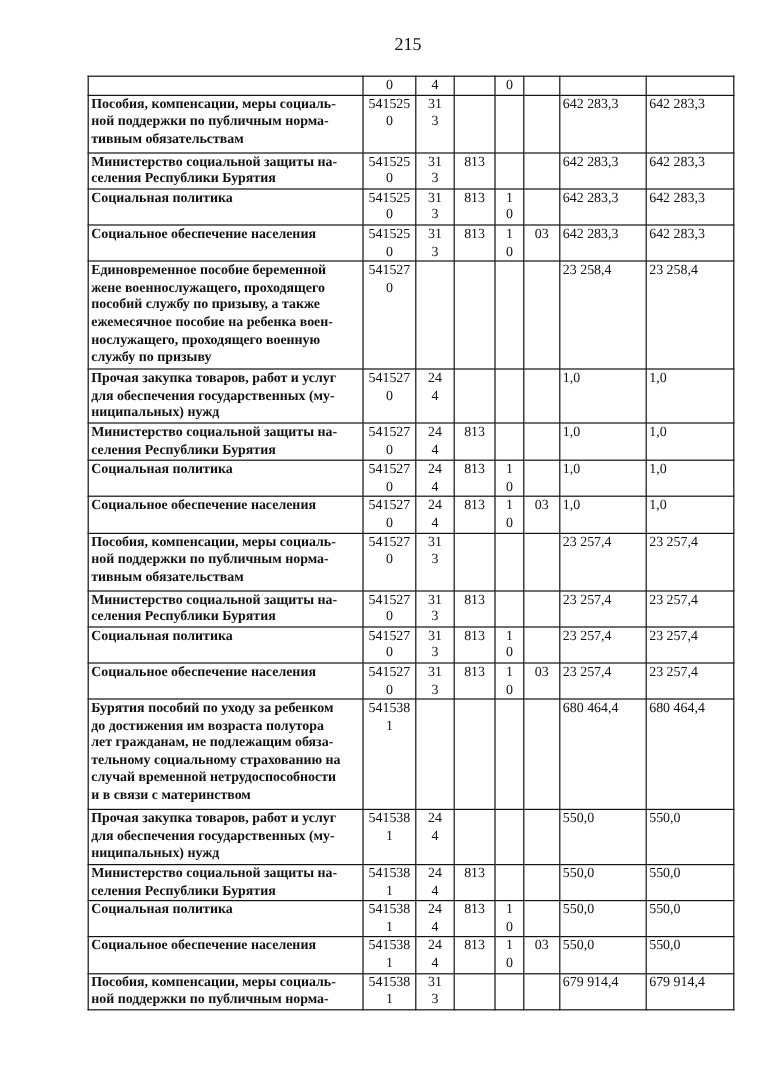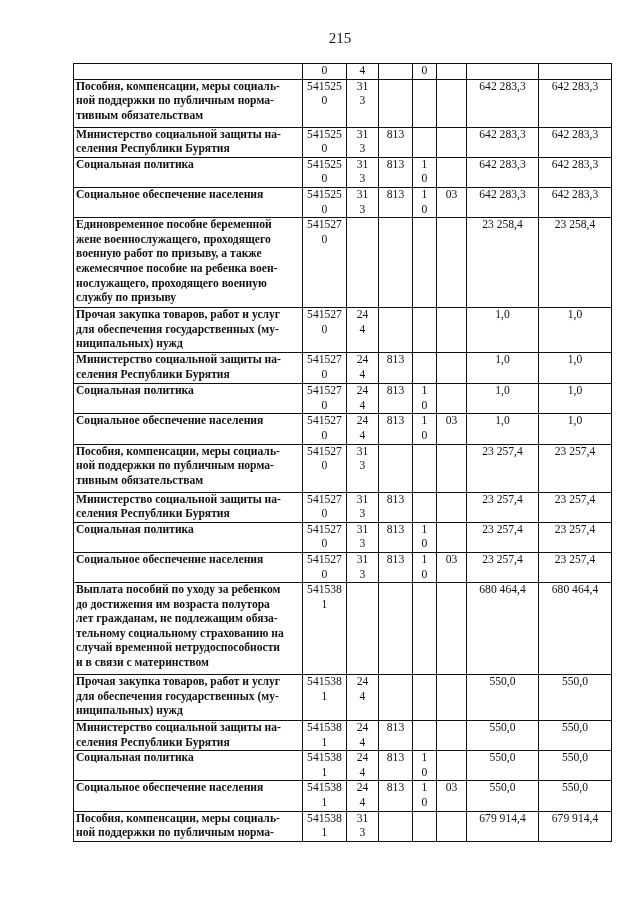--- a/index.html
+++ b/index.html
@@ -3,21 +3,21 @@
 <meta charset="utf-8">
 <style>
   html, body { margin: 0; padding: 0; background: #ffffff; }
   body { width: 640px; height: 905px; position: relative; overflow: hidden;
          font-family: "Liberation Serif", "DejaVu Serif", serif; color: #111; }
   .page-num { position: absolute; top: 30px; left: 0; width: 680px; text-align: center; font-size: 15px; }
   table.budget { position: absolute; top: 63px; left: 73px; border-collapse: collapse; table-layout: fixed; width: 538px; font-size: 11.6px; line-height: 14.6px; }
   table.budget td { border: 1px solid #111; vertical-align: top; padding: 0 2px; overflow: hidden; }
   td.name { text-align: left; padding-left: 2px; font-weight: bold; }
   td.code { text-align: center; padding: 0; }
-  td.amt { text-align: center; padding-right: 4px; }
+  td.amt { text-align: left; padding-right: 4px; }
   .wrap { white-space: pre-line; }
 </style>
 </head>
 <body>
 
 <div class="page-num">215</div>
 
 <table class="budget">
   <colgroup>
     <col style="width:229px">
@@ -89,21 +89,21 @@
         <td class="code wrap">813</td>
         <td class="code wrap">1
 0</td>
         <td class="code wrap">03</td>
         <td class="amt wrap">642 283,3</td>
         <td class="amt wrap">642 283,3</td>
       </tr>
       <tr style="height: 90px;">
         <td class="name wrap">Единовременное пособие беременной
 жене военнослужащего, проходящего
-военную работ по призыву, а также
+пособий службу по призыву, а также
 ежемесячное пособие на ребенка воен-
 нослужащего, проходящего военную
 службу по призыву</td>
         <td class="code wrap">541527
 0</td>
         <td class="code wrap"></td>
         <td class="code wrap"></td>
         <td class="code wrap"></td>
         <td class="code wrap"></td>
         <td class="amt wrap">23 258,4</td>
@@ -209,21 +209,21 @@
         <td class="code wrap">31
 3</td>
         <td class="code wrap">813</td>
         <td class="code wrap">1
 0</td>
         <td class="code wrap">03</td>
         <td class="amt wrap">23 257,4</td>
         <td class="amt wrap">23 257,4</td>
       </tr>
       <tr style="height: 92px;">
-        <td class="name wrap">Выплата пособий по уходу за ребенком
+        <td class="name wrap">Бурятия пособий по уходу за ребенком
 до достижения им возраста полутора
 лет гражданам, не подлежащим обяза-
 тельному социальному страхованию на
 случай временной нетрудоспособности
 и в связи с материнством</td>
         <td class="code wrap">541538
 1</td>
         <td class="code wrap"></td>
         <td class="code wrap"></td>
         <td class="code wrap"></td>

